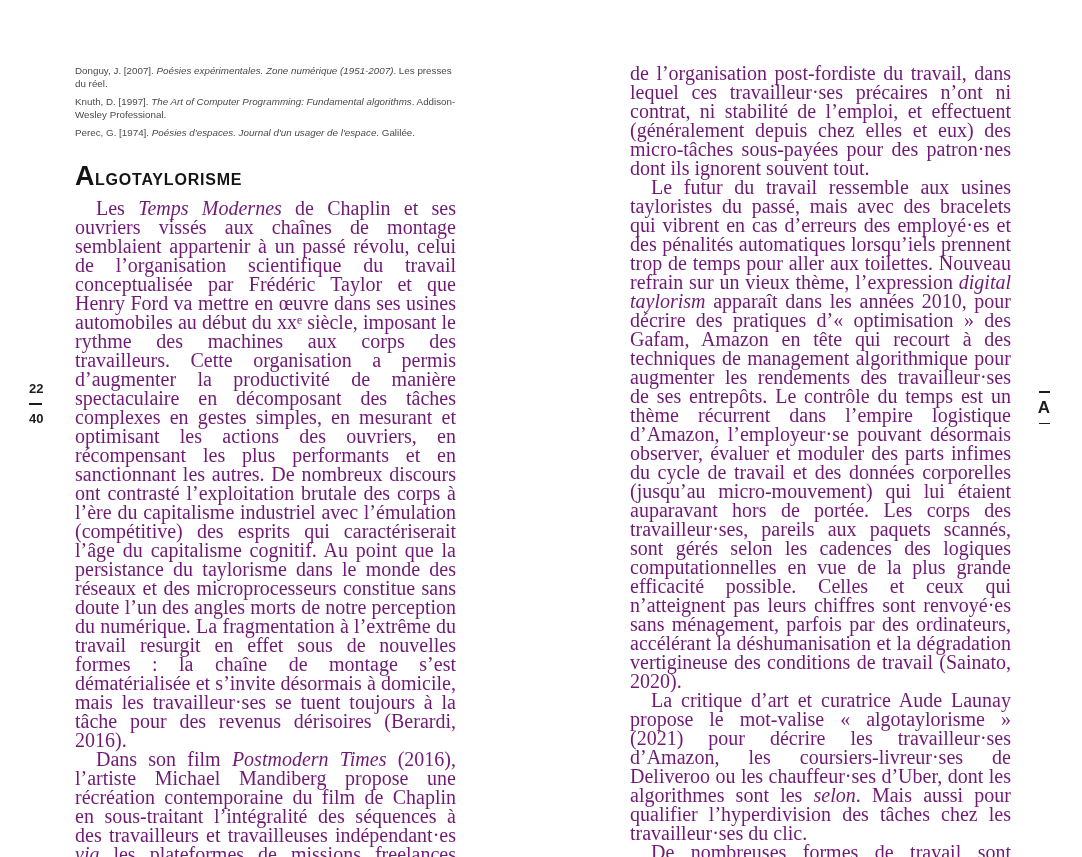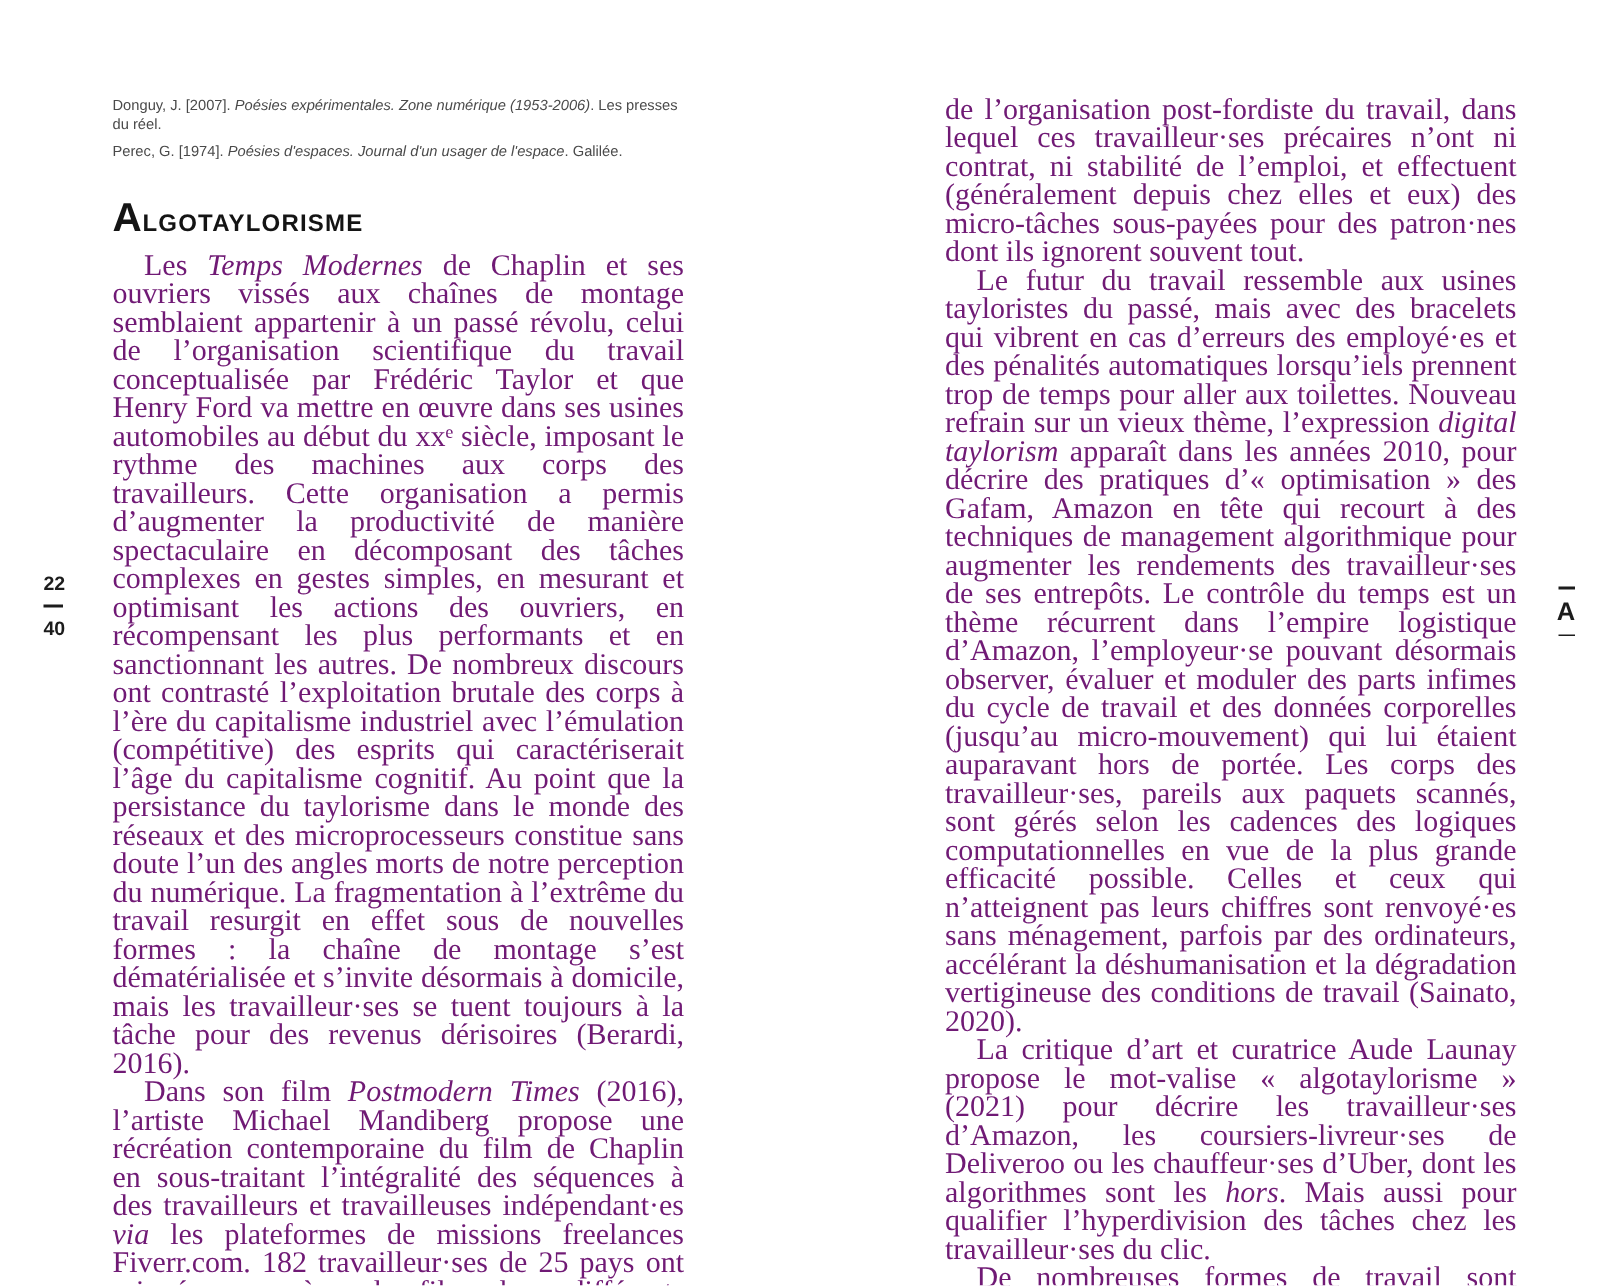--- a/index.html
+++ b/index.html
@@ -107,37 +107,38 @@
 <div class="spread">
 
   <aside class="page-nums">
     <div>22</div>
     <div class="rule"></div>
     <div>40</div>
   </aside>
 
   <div class="column col-left">
     <section class="bibliography">
-      <p class="bib-entry">Donguy, J. [2007]. <em>Poésies expérimentales. Zone numérique (1953-2006)</em>. Les presses du réel.</p>
+      <p class="bib-entry">Donguy, J. [2007]. <em>Poésies expérimentales. Zone numérique (1951-2007)</em>. Les presses du réel.</p>
+      <p class="bib-entry">Knuth, D. [1997]. <em>The Art of Computer Programming: Fundamental algorithms</em>. Addison-Wesley Professional.</p>
       <p class="bib-entry">Perec, G. [1974]. <em>Poésies d'espaces. Journal d'un usager de l'espace</em>. Galilée.</p>
     </section>
 
     <h2 class="heading"><span class="initial">A</span><span class="rest">lgotaylorisme</span></h2>
 
     <div class="bodytext">
       <p class="para indent">Les <em>Temps Modernes</em> de Chaplin et ses ouvriers vissés aux chaînes de montage semblaient appartenir à un passé révolu, celui de l’organisation scientifique du travail conceptualisée par Frédéric Taylor et que Henry Ford va mettre en œuvre dans ses usines automobiles au début du xxᵉ siècle, imposant le rythme des machines aux corps des travailleurs. Cette organisation a permis d’augmenter la productivité de manière spectaculaire en décomposant des tâches complexes en gestes simples, en mesurant et optimisant les actions des ouvriers, en récompensant les plus performants et en sanctionnant les autres. De nombreux discours ont contrasté l’exploitation brutale des corps à l’ère du capitalisme industriel avec l’émulation (compétitive) des esprits qui caractériserait l’âge du capitalisme cognitif. Au point que la persistance du taylorisme dans le monde des réseaux et des microprocesseurs constitue sans doute l’un des angles morts de notre perception du numérique. La fragmentation à l’extrême du travail resurgit en effet sous de nouvelles formes : la chaîne de montage s’est dématérialisée et s’invite désormais à domicile, mais les travailleur·ses se tuent toujours à la tâche pour des revenus dérisoires (Berardi, 2016).</p>
       <p class="para indent">Dans son film <em>Postmodern Times</em> (2016), l’artiste Michael Mandiberg propose une récréation contemporaine du film de Chaplin en sous-traitant l’intégralité des séquences à des travailleurs et travailleuses indépendant·es <em>via</em> les plateformes de missions freelances Fiverr.com. 182 travailleur·ses de 25 pays ont rejoué une scène du film dans différents endroits de la planète et en de multiples langues. Le résultat est un montage fragmenté qui reflète les conditions mêmes du travail à l’ère numérique. <em>Postmodern Times</em> dresse le portrait de l’usine numérique mondialisée et</p>
     </div>
   </div>
 
   <div class="column col-right">
     <div class="bodytext">
       <p class="para">de l’organisation post-fordiste du travail, dans lequel ces travailleur·ses précaires n’ont ni contrat, ni stabilité de l’emploi, et effectuent (généralement depuis chez elles et eux) des micro-tâches sous-payées pour des patron·nes dont ils ignorent souvent tout.</p>
       <p class="para indent">Le futur du travail ressemble aux usines tayloristes du passé, mais avec des bracelets qui vibrent en cas d’erreurs des employé·es et des pénalités automatiques lorsqu’iels prennent trop de temps pour aller aux toilettes. Nouveau refrain sur un vieux thème, l’expression <em>digital taylorism</em> apparaît dans les années 2010, pour décrire des pratiques d’« optimisation » des Gafam, Amazon en tête qui recourt à des techniques de management algorithmique pour augmenter les rendements des travailleur·ses de ses entrepôts. Le contrôle du temps est un thème récurrent dans l’empire logistique d’Amazon, l’employeur·se pouvant désormais observer, évaluer et moduler des parts infimes du cycle de travail et des données corporelles (jusqu’au micro-mouvement) qui lui étaient auparavant hors de portée. Les corps des travailleur·ses, pareils aux paquets scannés, sont gérés selon les cadences des logiques computationnelles en vue de la plus grande efficacité possible. Celles et ceux qui n’atteignent pas leurs chiffres sont renvoyé·es sans ménagement, parfois par des ordinateurs, accélérant la déshumanisation et la dégradation vertigineuse des conditions de travail (Sainato, 2020).</p>
-      <p class="para indent">La critique d’art et curatrice Aude Launay propose le mot-valise « algotaylorisme » (2021) pour décrire les travailleur·ses d’Amazon, les coursiers-livreur·ses de Deliveroo ou les chauffeur·ses d’Uber, dont les algorithmes sont les <em>hors</em>. Mais aussi pour qualifier l’hyperdivision des tâches chez les travailleur·ses du clic.</p>
+      <p class="para indent">La critique d’art et curatrice Aude Launay propose le mot-valise « algotaylorisme » (2021) pour décrire les travailleur·ses d’Amazon, les coursiers-livreur·ses de Deliveroo ou les chauffeur·ses d’Uber, dont les algorithmes sont les <em>selon</em>. Mais aussi pour qualifier l’hyperdivision des tâches chez les travailleur·ses du clic.</p>
       <p class="para indent">De nombreuses formes de travail sont enveloppées sous l’expression vaporeuse « intelligence artificielle », alimentant l’illusion de l’automation, ou « fauxtomation », comme la nomme encore l’artiste et écrivaine Astra Taylor (2018). Nombre de tâches que l’on pense effectuées par des ordinateurs sont en réalité faites par des êtres humains de manière plus ou moins dissimulée. Ces « travailleurs et travailleuses du clic », sont plus de 260 000 en France et des millions à travers le monde, éduquent les systèmes d’IA pour quelques centimes. Transcription, annotation d’images, modération, reconnaissance visuelle ou</p>
     </div>
   </div>
 
   <aside class="index-marker">
     <div class="rule"></div>
     <div>A</div>
     <div class="rule"></div>
   </aside>
 

